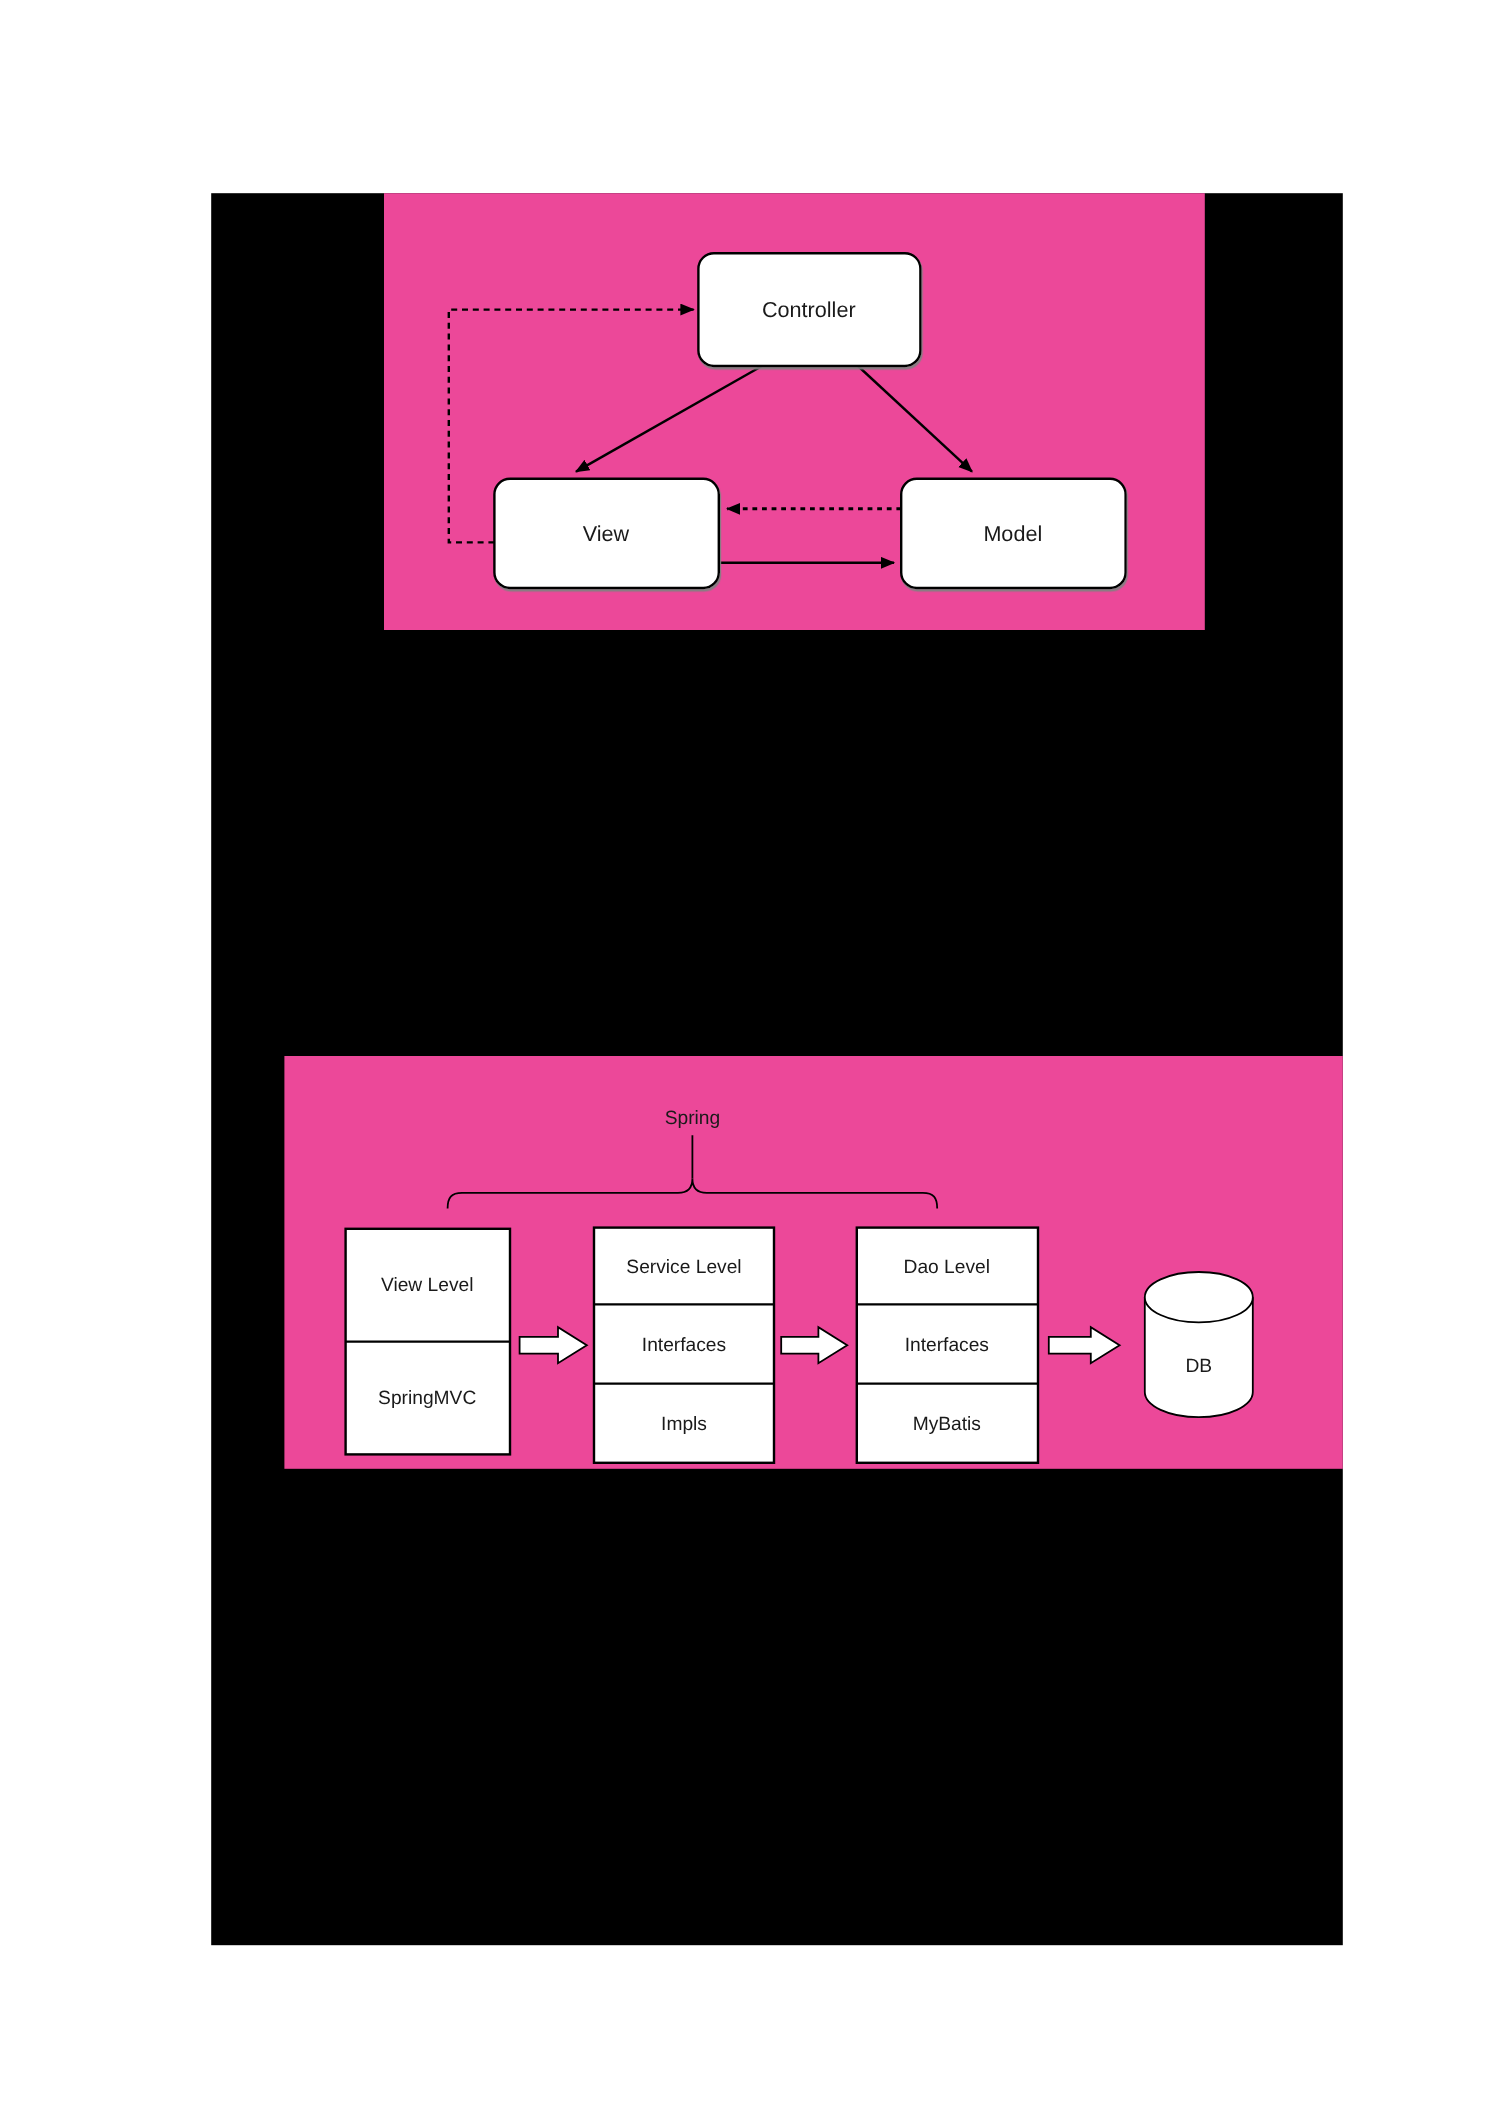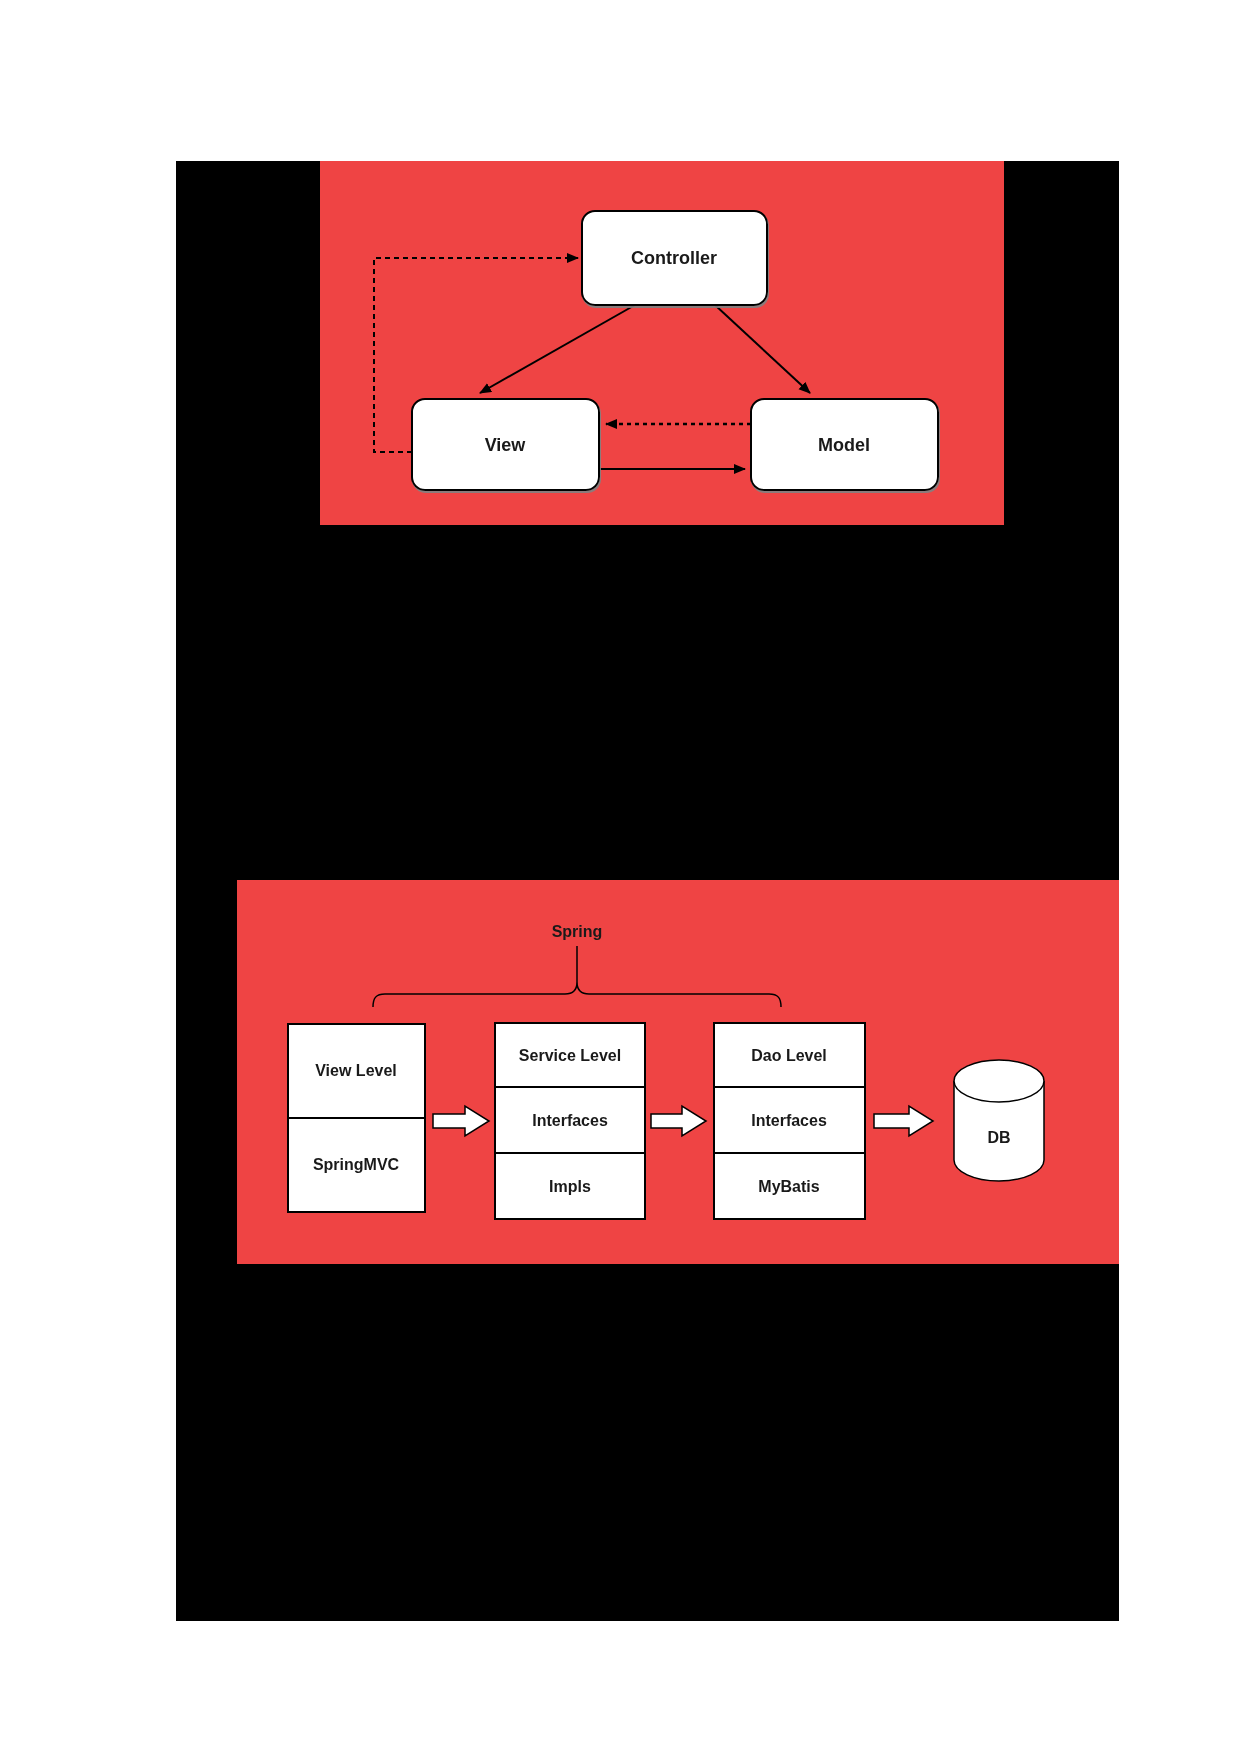--- a/index.html
+++ b/index.html
@@ -6,24 +6,24 @@
   body{
     width:1240px;height:1754px;position:relative;
     background:#ffffff;overflow:hidden;
     font-family:"Liberation Sans", sans-serif;
   }
   .page-black{
     position:absolute;left:176px;top:161px;width:943px;height:1460px;
     background:#000000;
   }
   .panel{
-    position:absolute;background:#ef4444;font-weight:bold;
+    position:absolute;background:#ec4899;
   }
   .panel-top{left:320px;top:161px;width:684px;height:364px;}
-  .panel-bottom{left:237px;top:880px;width:882px;height:384px;}
+  .panel-bottom{left:237px;top:880px;width:882px;height:344px;}
   svg{display:block;}
   text{
     font-family:"Liberation Sans", sans-serif;
     fill:#1a1a1a;
   }
   .node-label{font-size:18px;}
   .cell-label{font-size:16px;}
 </style>
 </head>
 <body>

